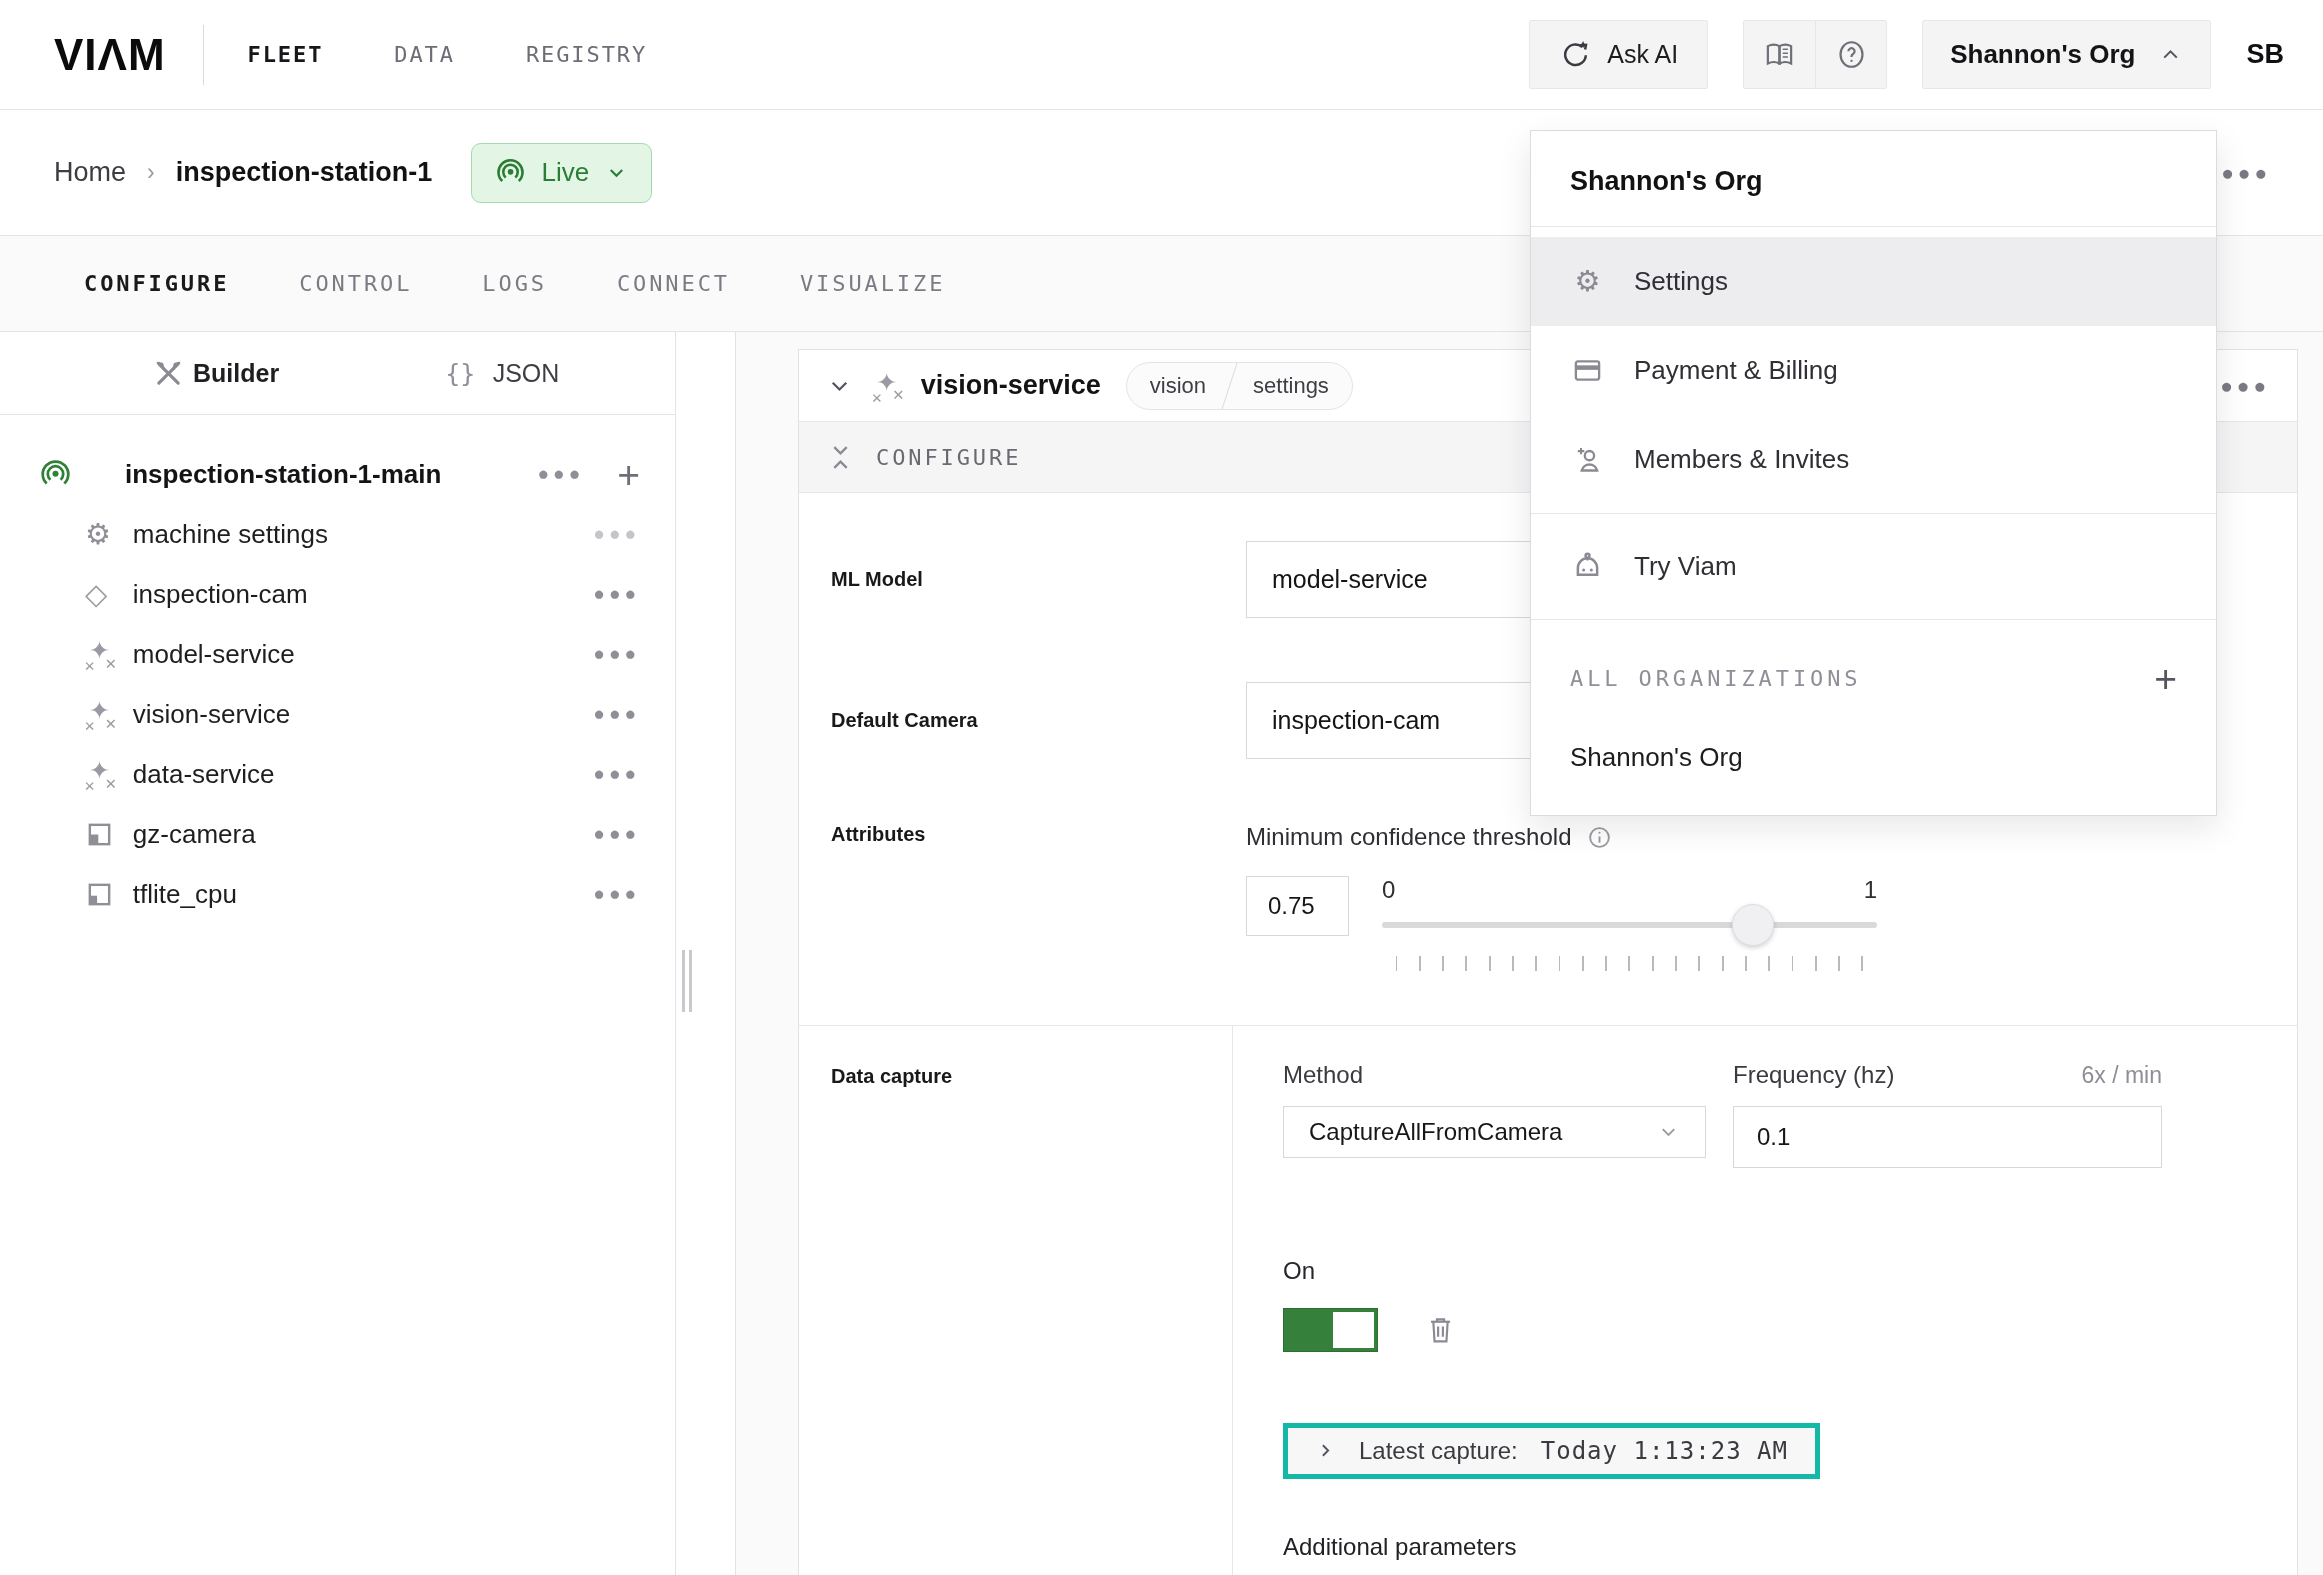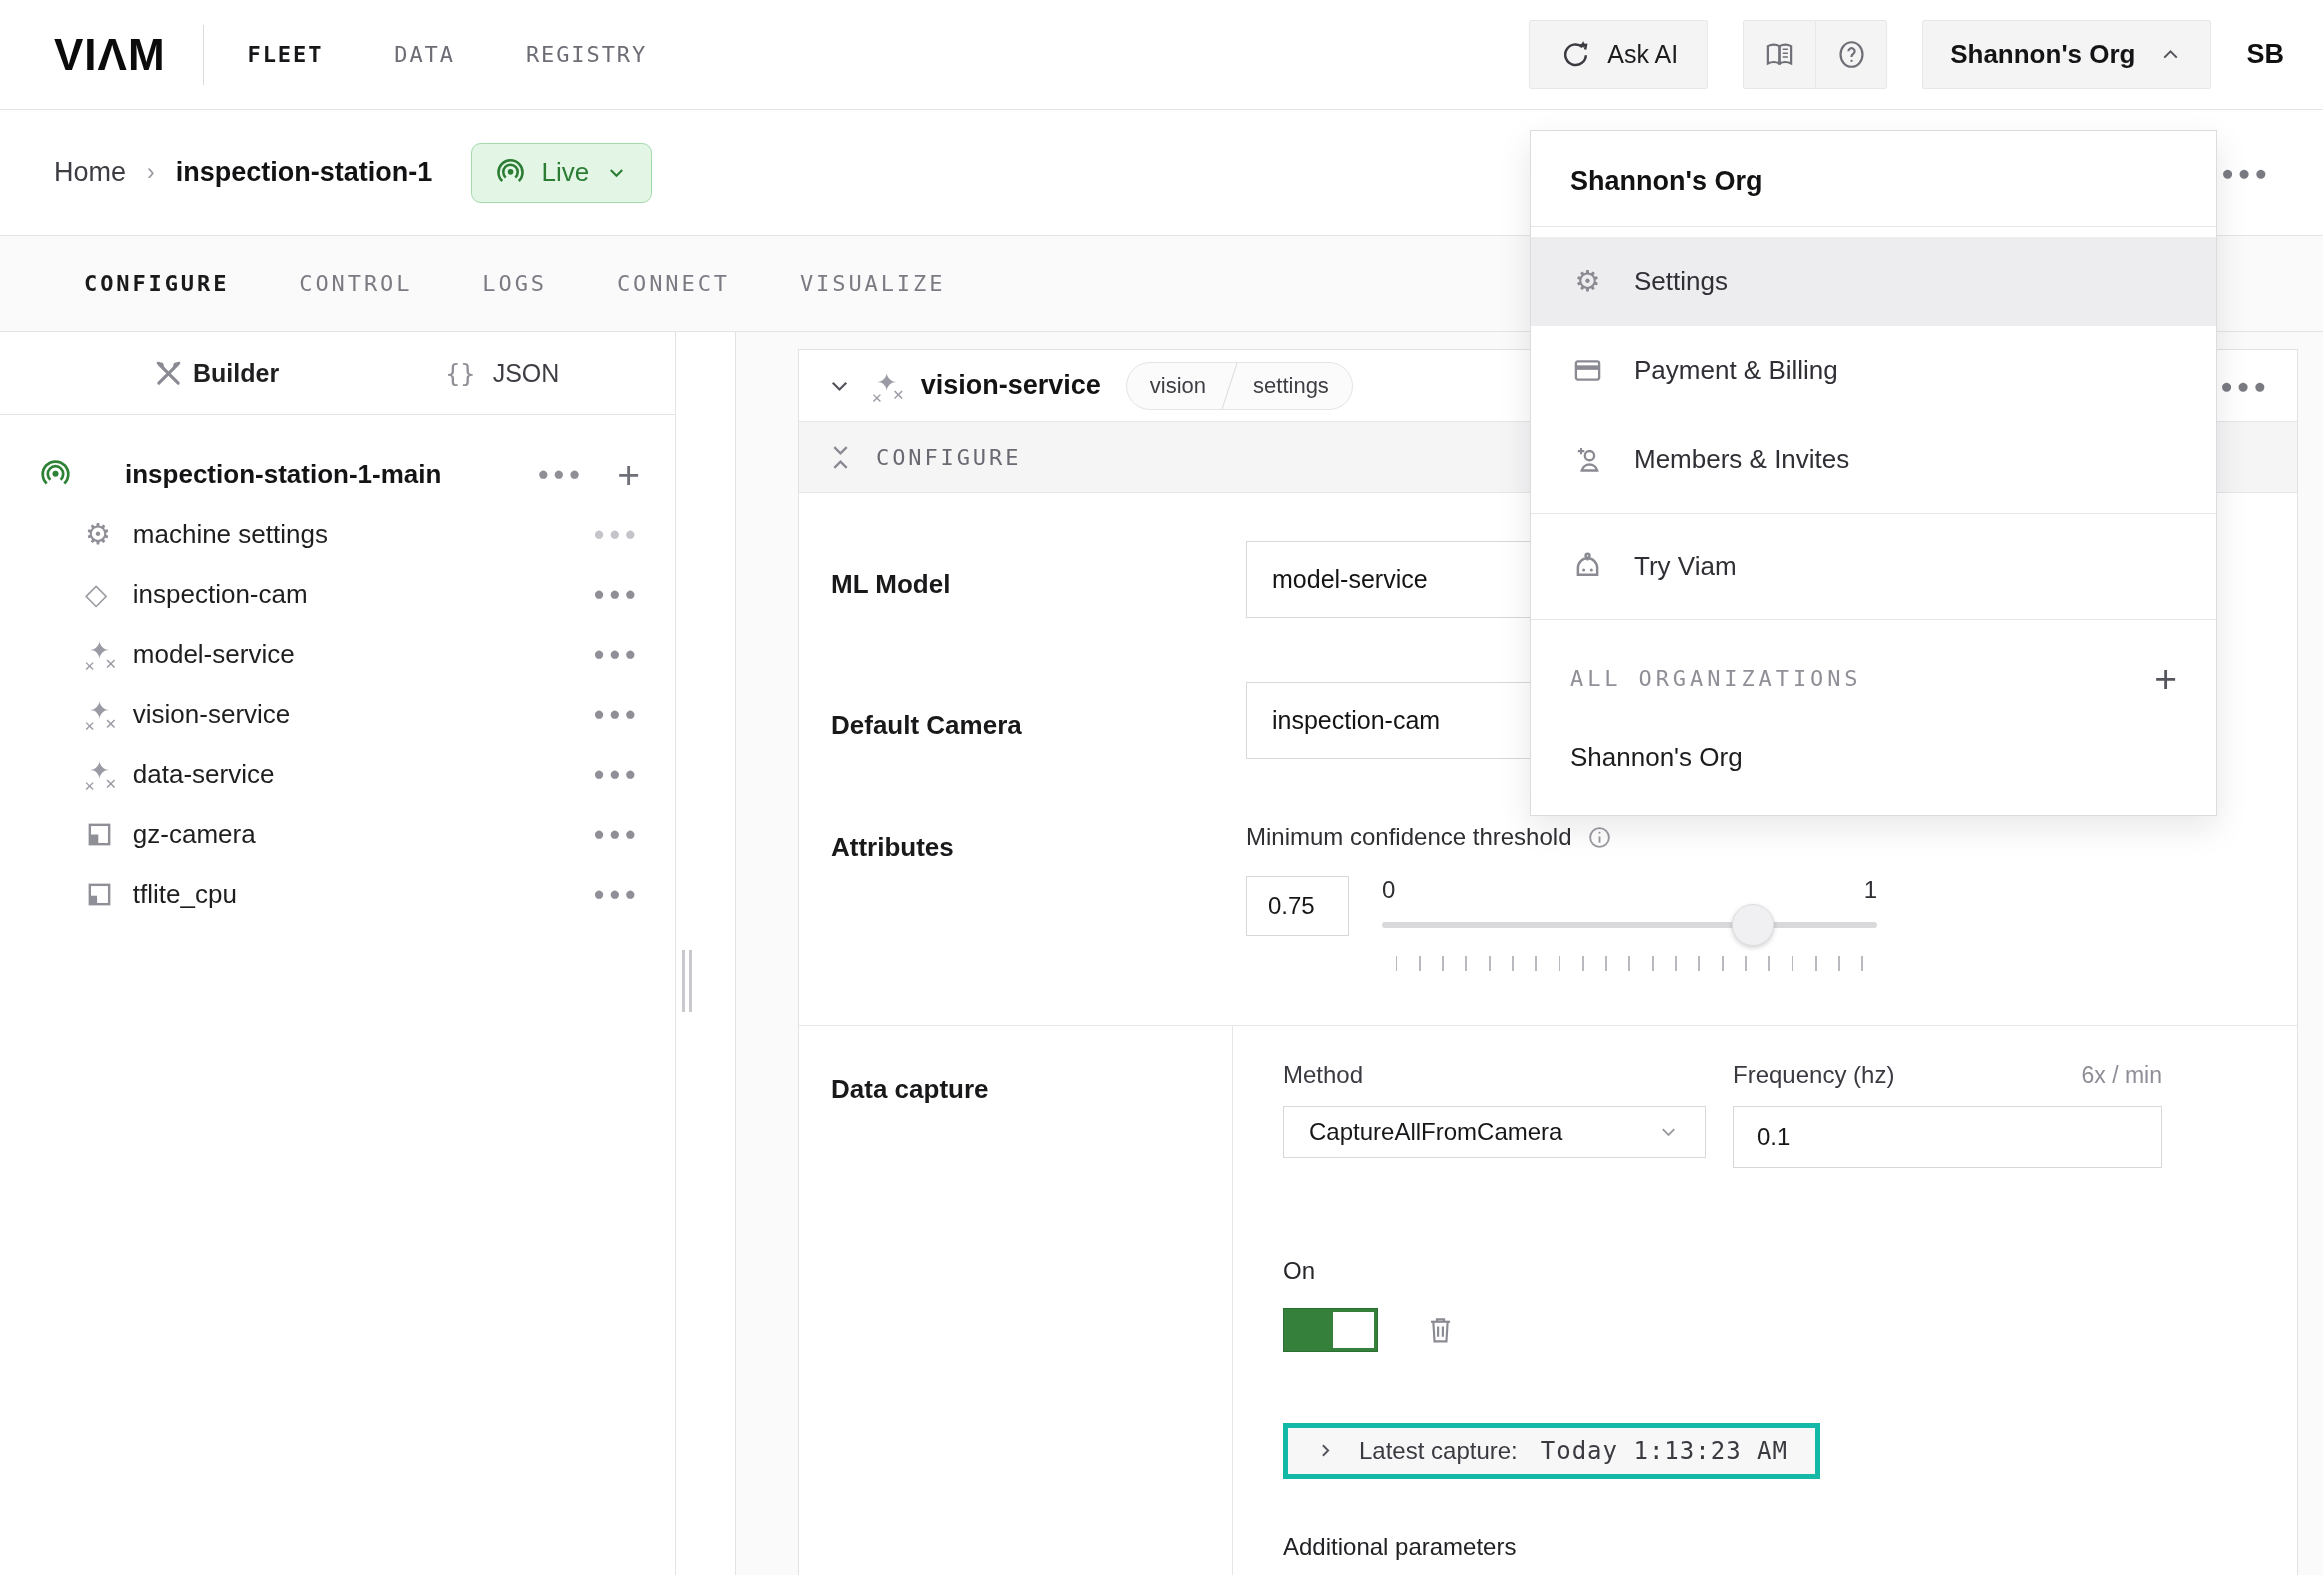--- a/index.html
+++ b/index.html
@@ -89,21 +89,21 @@
   .tagpill { display:flex; align-items:center; margin-left:25px; border:1px solid #e4e4e7;
     border-radius:965px; background:#fbfbfc; overflow:hidden; height:48px; }
   .tagpill .chip { font-size:22px; color:#3e3e45; padding:0 23px; display:flex; align-items:center; height:100%; }
   .tagpill .slant { width:1px; height:140%; background:#dcdcdf; transform:rotate(18deg); }
   .card-subheader { height:72px; background:#f5f5f6; border-top:1px solid #e6e6e9;
     border-bottom:1px solid #e6e6e9; display:flex; align-items:center; padding:0 31px; }
   .subheader-label { font-size:22px; letter-spacing:2.9px; color:#6a6a73; margin-left:25px; }
 
   .card-body { padding:48px 27px 0 32px; }
   .field-row { display:flex; align-items:center; margin-bottom:64px; }
-  .field-label { width:415px; font-size:26px; font-weight:600; color:#19191b; flex:none;margin-top:9px; }
+  .field-label { width:415px; font-size:20px; font-weight:600; color:#19191b; flex:none; }
   .select { border:1px solid #d8d8db; background:#fff; display:flex; align-items:center;
     padding:0 25px; cursor:pointer; }
   .select-lg { width:483px; height:77px; font-size:25px; color:#141416; }
   .attr-row { display:flex; align-items:flex-start; margin-bottom:0; padding-bottom:54px; }
   .attr-ctl { }
   .thresh-label-row { display:flex; align-items:center; gap:15.4px; font-size:24px; color:#2e2e33; }
   .thresh-line { display:flex; align-items:flex-start; margin-top:25px; }
   .thresh-input { width:103px; height:60px; border:1px solid #d8d8db; font-size:24px;
     color:#17171a; padding-left:21px; font-family:"Liberation Sans",sans-serif; }
   .slider-wrap { margin-left:33px; width:495px; position:relative; padding-top:0; }

